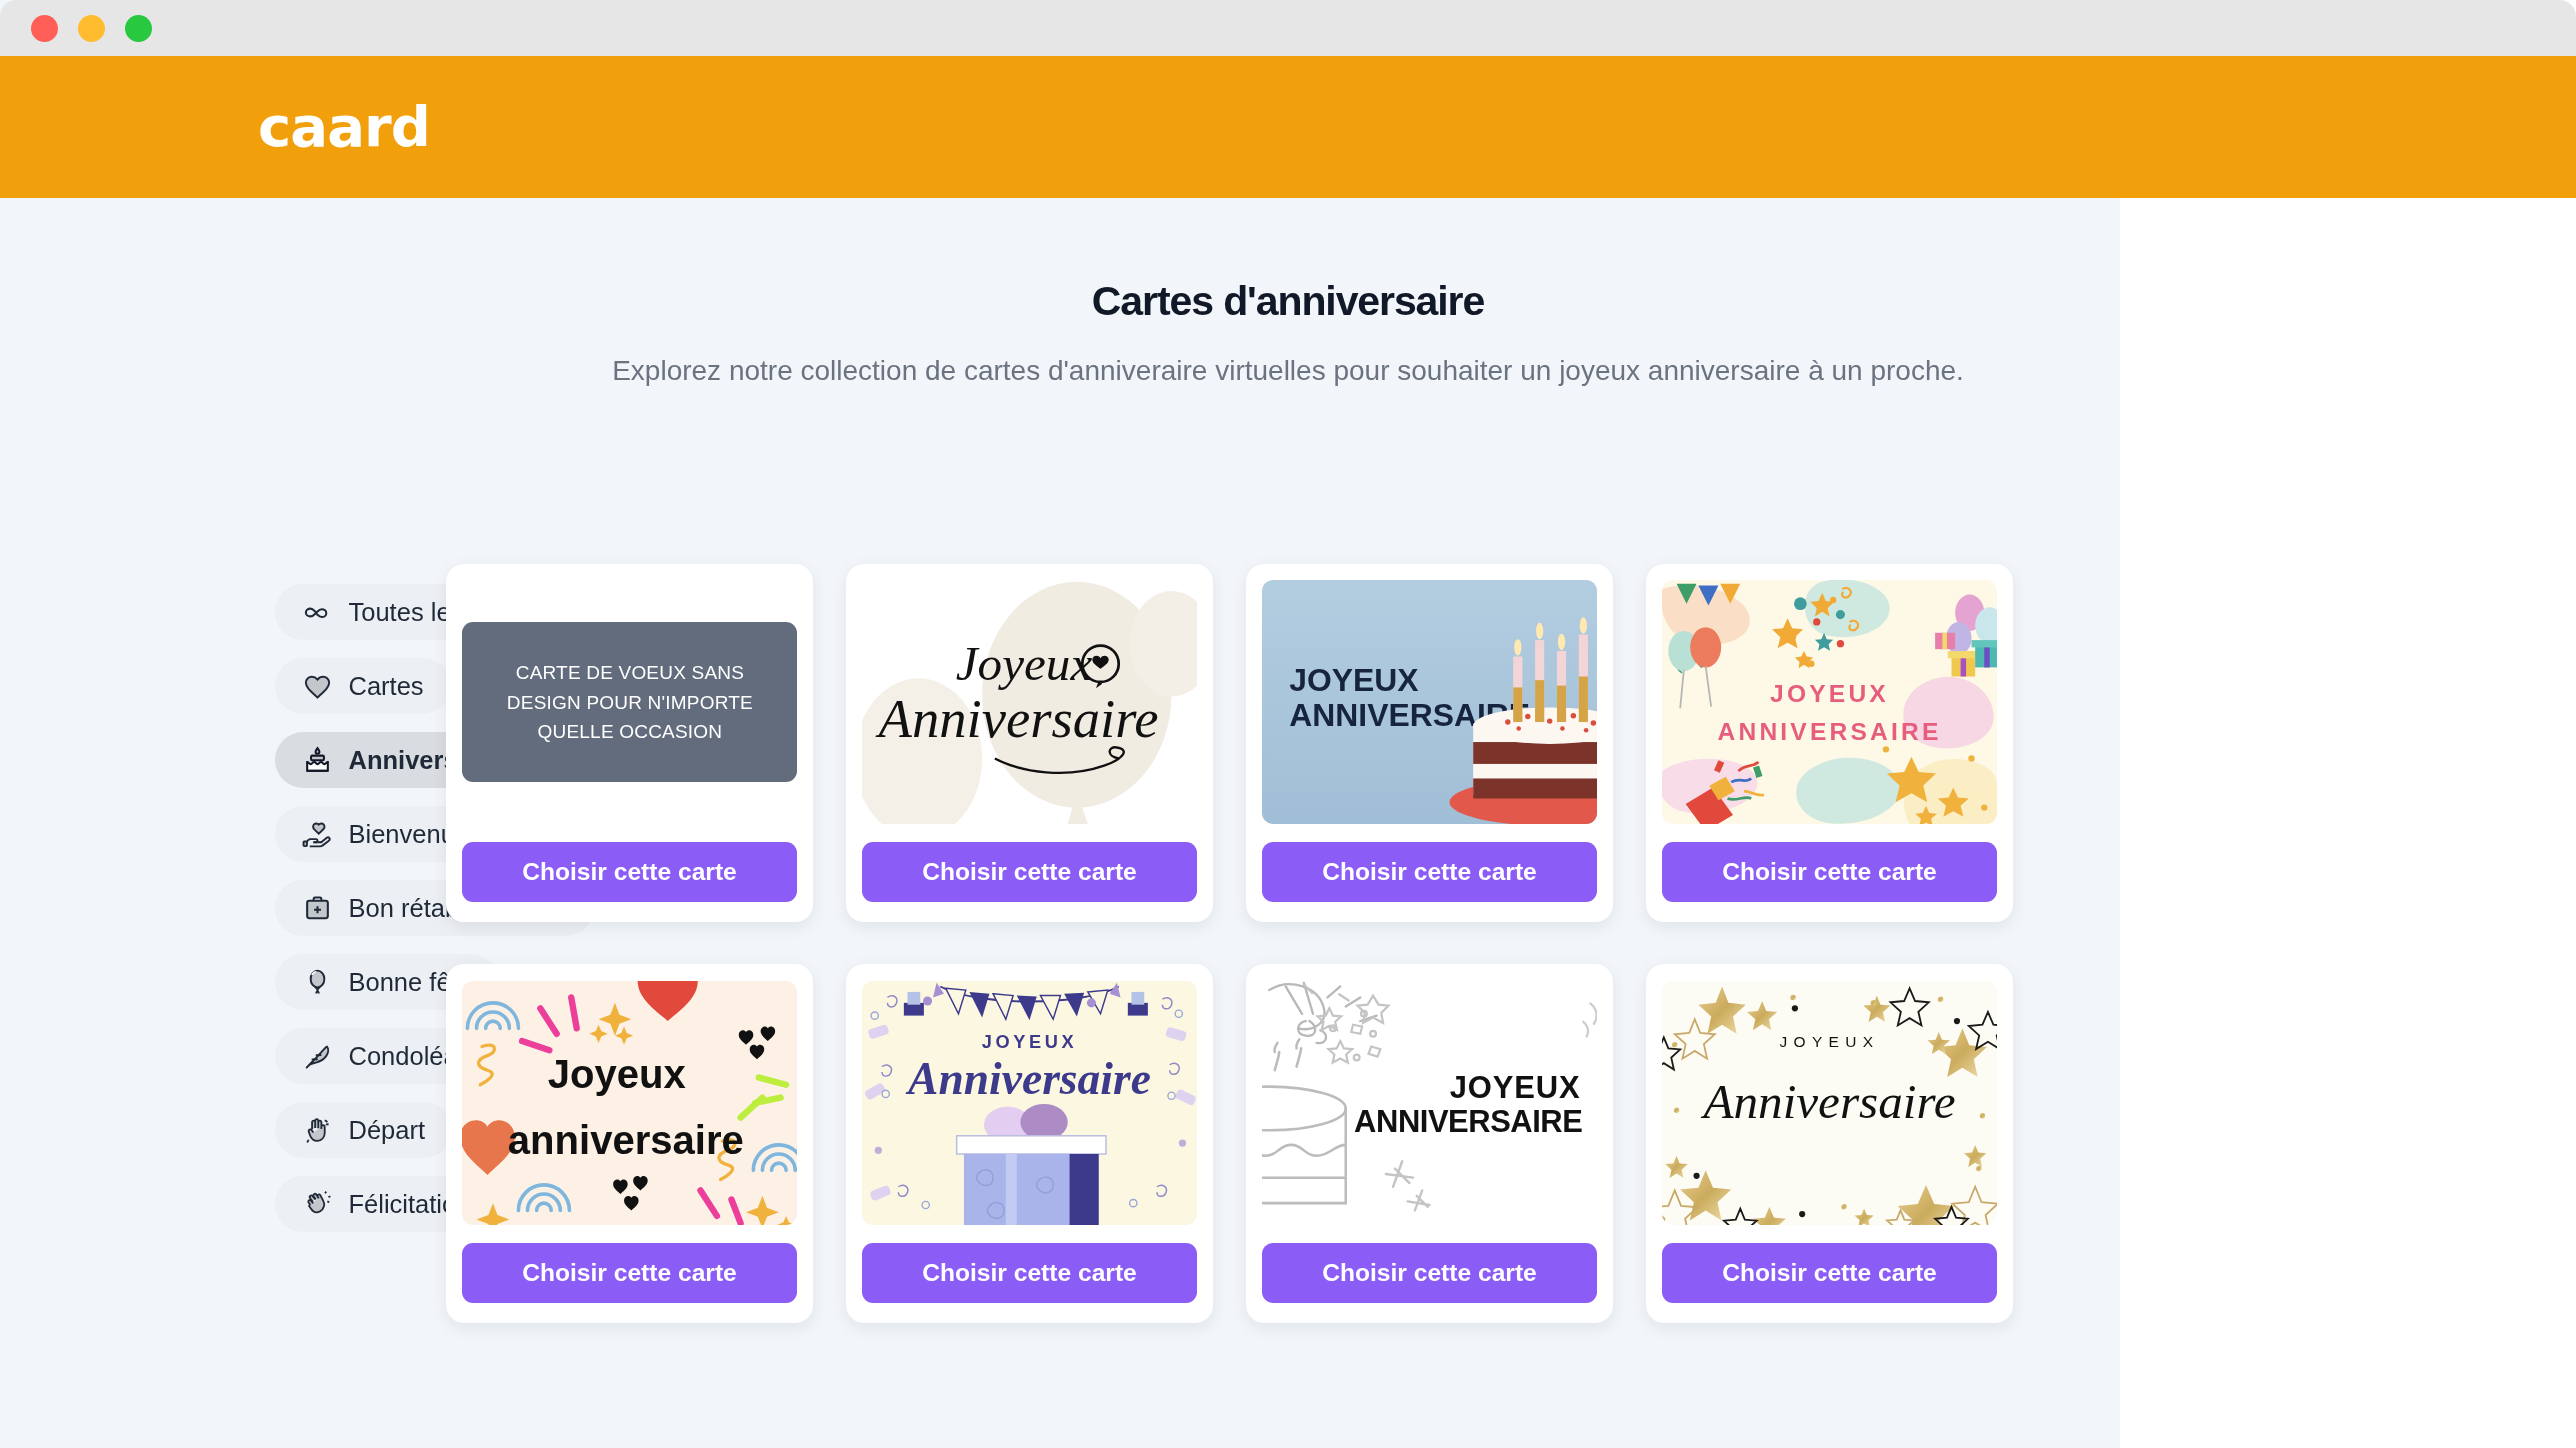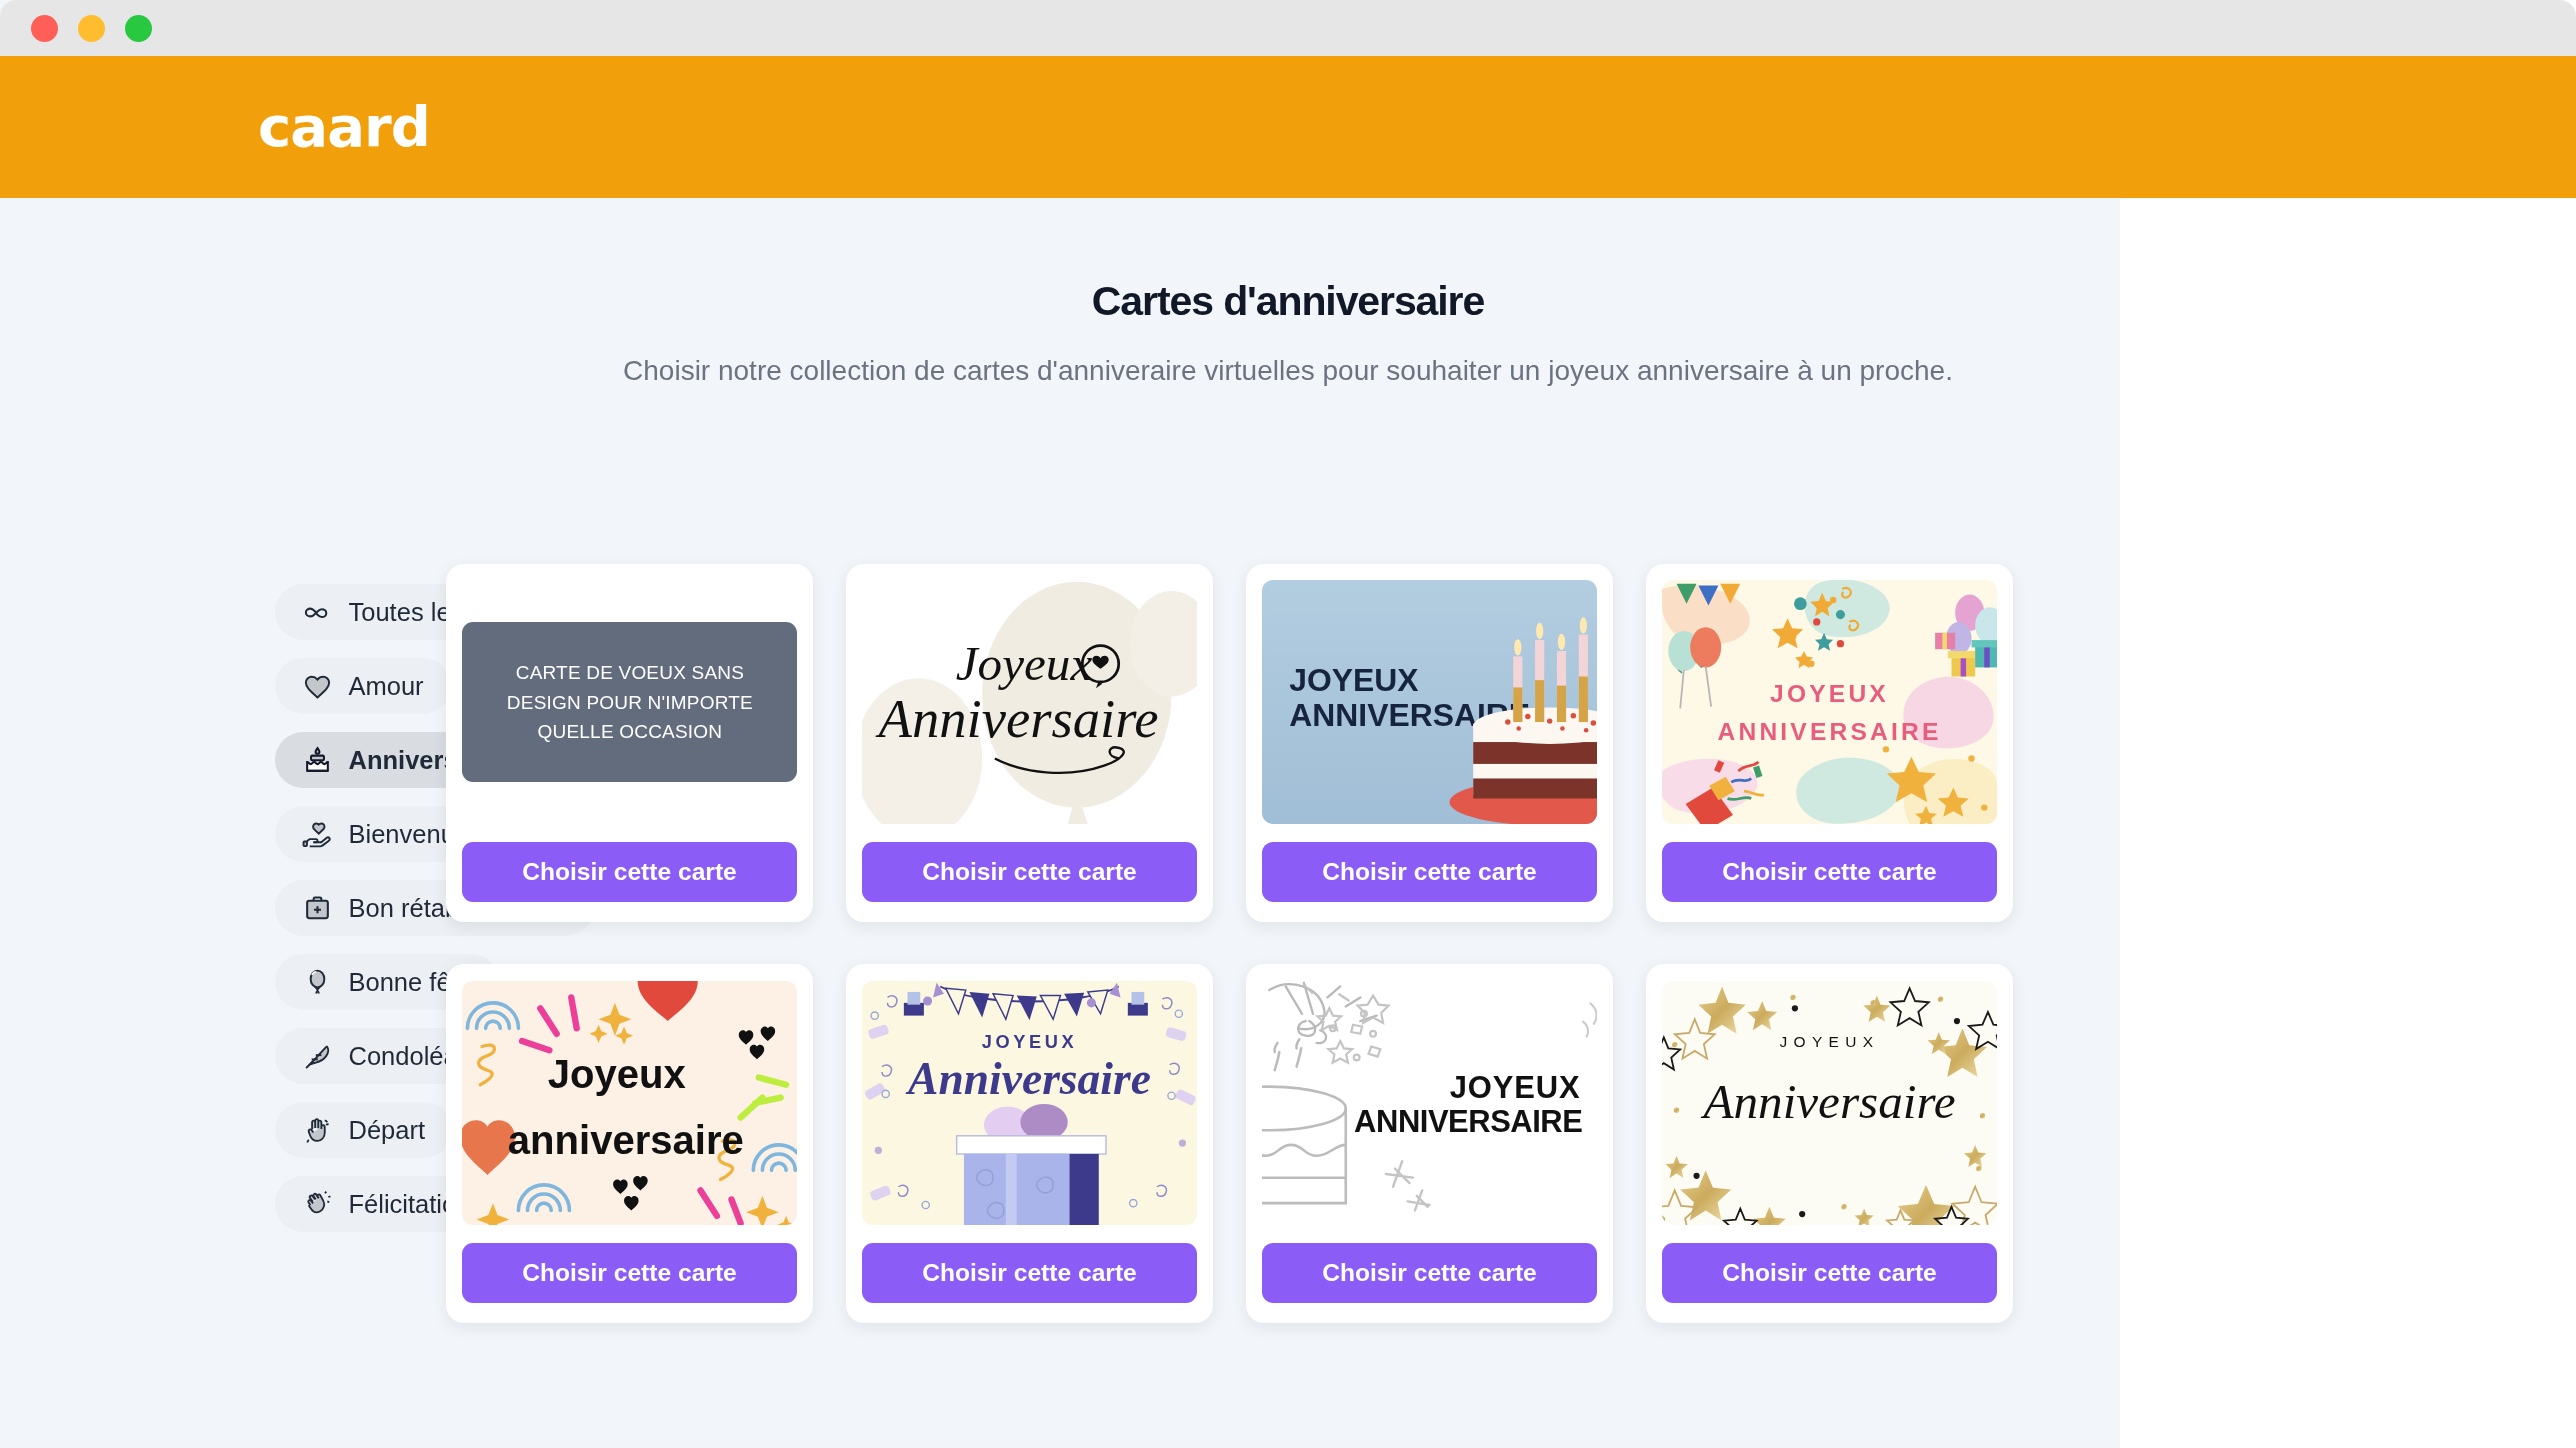--- a/index.html
+++ b/index.html
@@ -111,42 +111,42 @@
     <div class="tl-dot tl-yellow"></div>
     <div class="tl-dot tl-green"></div>
   </div>
 
   <div class="brandbar">
     <div class="logo">caard</div>
   </div>
 
   <div class="page-head">
     <h1 class="page-title">Cartes d'anniversaire</h1>
-    <p class="page-sub">Choisir notre collection de cartes d'anniveraire virtuelles pour souhaiter un joyeux anniversaire à un proche.</p>
+    <p class="page-sub">Explorez notre collection de cartes d'anniveraire virtuelles pour souhaiter un joyeux anniversaire à un proche.</p>
   </div>
 
   <div class="content">
 
     <nav class="sidebar">
       <div class="nav-chip">
         <span>
           <svg width="31" height="31" viewBox="0 0 24 24" fill="none" stroke="#1f2937" stroke-width="1.6">
             <path d="M6.5 9c-2 0-3.5 1.3-3.5 3s1.5 3 3.5 3c1.4 0 2.4-.8 3.3-1.7L12 11.2c.9-.9 1.9-1.7 3.3-1.7 2 0 3.5 1.3 3.5 3s-1.5 3-3.5 3c-1.4 0-2.4-.8-3.3-1.7L9.8 10.8C8.9 9.9 7.9 9 6.5 9z"></path>
           </svg>
         </span>
         <span>Toutes les cartes</span>
       </div>
 
       <div class="nav-chip">
         <span>
           <svg width="31" height="31" viewBox="0 0 24 24" fill="#c3c7cc" stroke="#1f2937" stroke-width="1.5">
             <path d="M12 20.5l-.9-.8C5.9 15 3 12.4 3 9.1A4.6 4.6 0 017.6 4.5c1.7 0 3.3.8 4.4 2.1a5.6 5.6 0 014.4-2.1A4.6 4.6 0 0121 9.1c0 3.3-2.9 5.9-8.1 10.6z"></path>
           </svg>
         </span>
-        <span>Amour</span>
+        <span>Cartes</span>
       </div>
 
       <div class="nav-chip active">
         <span>
           <svg width="31" height="31" viewBox="0 0 24 24" fill="none" stroke="#121828" stroke-width="1.6">
             <path d="M12 2.5c.9 1.2 1.5 2 1.5 2.8a1.5 1.5 0 11-3 0c0-.8.6-1.6 1.5-2.8z" fill="#c3c7cc"></path>
             <rect x="7" y="8.2" width="10" height="3.6" rx="1" fill="#c3c7cc"></rect>
             <path d="M4 13.2c1.4 0 1.4 1.6 2.7 1.6s1.3-1.6 2.7-1.6 1.3 1.6 2.6 1.6 1.3-1.6 2.7-1.6 1.3 1.6 2.6 1.6 1.4-1.6 2.7-1.6V20H4z" fill="#fff"></path>
             <path d="M4 20h16"></path>
           </svg>

